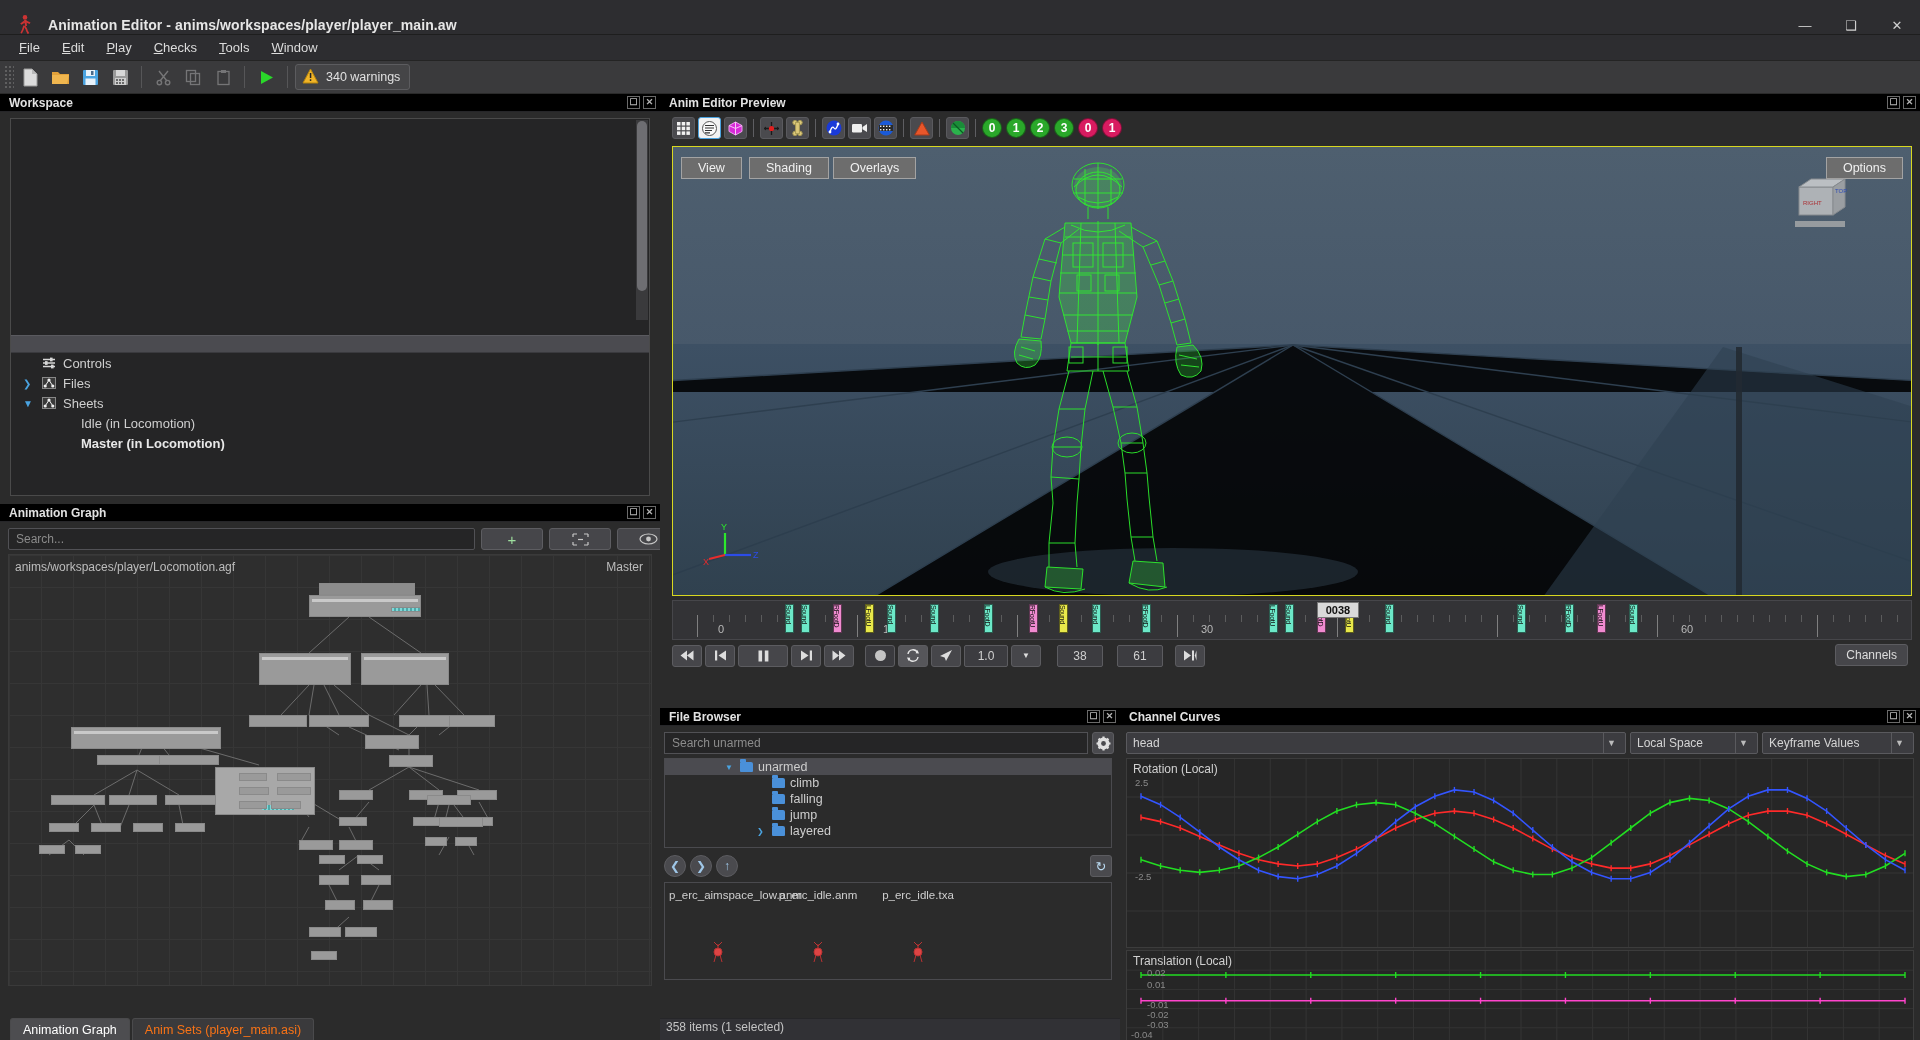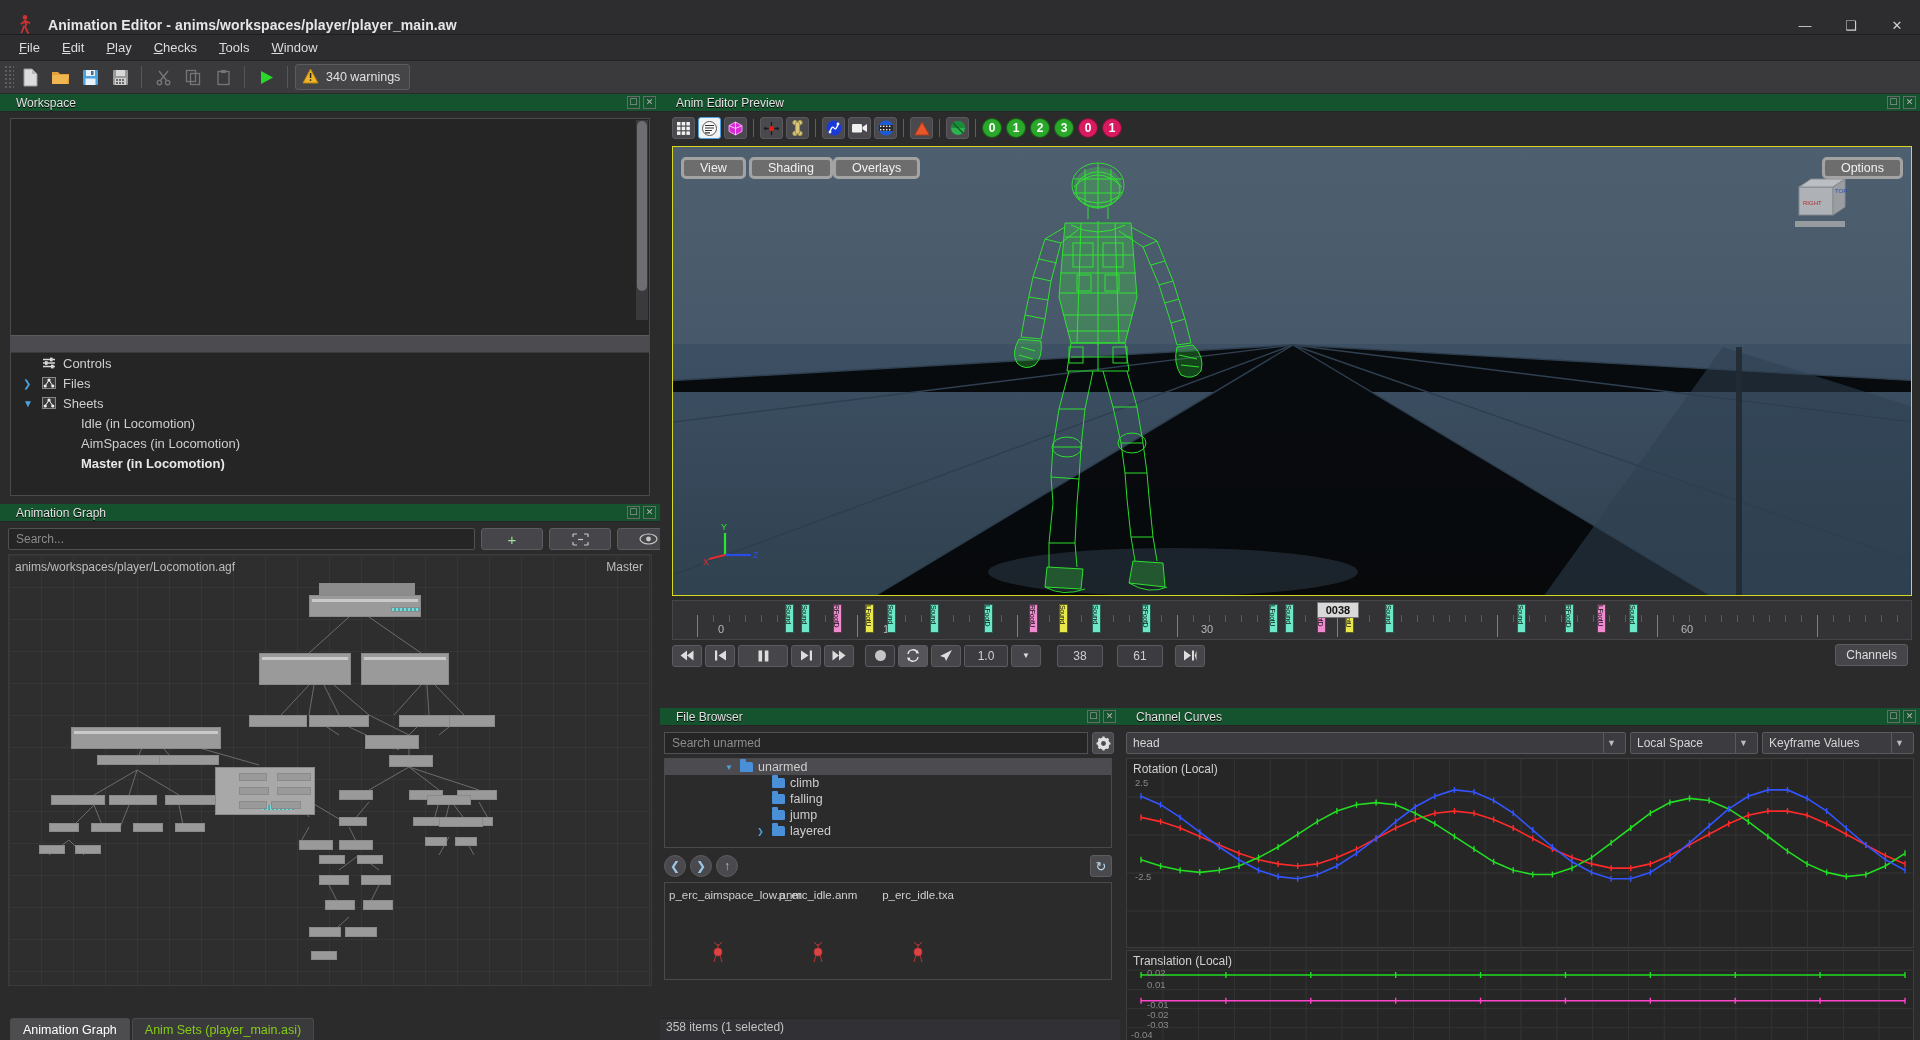--- a/index.html
+++ b/index.html
@@ -26,22 +26,22 @@
     border-bottom:1px solid #2a2a2a;}
   .grip { width:10px; height:24px; background:
      radial-gradient(circle, #6f6f6f 1px, transparent 1px) 0 0/4px 4px; opacity:.7;}
   .tbtn { width:28px; height:26px; border:1px solid transparent; border-radius:3px; display:flex;
     align-items:center; justify-content:center; }
   .tsep { width:1px; height:22px; background:#565658; margin:0 5px;}
   .warnbtn { height:26px; border:1px solid #5c5c5f; border-radius:3px; display:flex; align-items:center;
     gap:7px; padding:0 9px 0 6px; background:#454547; color:#e0e0e0; font-size:12.5px;}
 
   
-  .panel-head { height:18px; background:#14532d; display:flex; align-items:center; padding:0 4px 0 16px;
-    font-size:12px; font-weight:normal; color:#e2e2e2; border-bottom:1px solid #262629;}
+  .panel-head { height:18px; background:#000000; display:flex; align-items:center; padding:0 4px 0 9px;
+    font-size:12px; font-weight:bold; color:#e2e2e2; border-bottom:1px solid #262629;}
   .panel-head .ptitle { text-shadow:0 1px 0 #000; }
   .phbtns { margin-left:auto; display:flex; gap:3px; align-items:center;}
   .phb { width:13px; height:13px; display:flex; align-items:center; justify-content:center; color:#b6b6b6; font-size:9px;
     border:1px solid #6a6a6a; line-height:1;}
 
   .root { position:absolute; top:94px; left:0; width:1920px; height:946px; }
 
   
   .leftcol { position:absolute; left:0; top:0; width:660px; height:946px; }
   .workspace { position:absolute; left:0; top:0; width:660px; height:410px; background:#2b2b2b;}
@@ -68,40 +68,40 @@
     background-size:32px 32px; overflow:hidden; border:1px solid #3a3a3a;}
   .ag-path { position:absolute; left:6px; top:5px; font-size:12px; color:#bdbdbd;}
   .ag-master { position:absolute; right:8px; top:5px; font-size:12px; color:#bdbdbd;}
   .node { position:absolute; background:#9a9a9a; border:1px solid #8a8a8a; }
   .node.dark { background:#8c8c8c; }
   .node.sel { background:#a8a8a8; }
   .node .bar { position:absolute; left:2px; right:2px; height:3px; background:#c9c9c9; top:3px;}
   .node .tealbar { position:absolute; height:5px; background:#7fd8d8;
       background-image:repeating-linear-gradient(90deg,#7fd8d8 0 2px,#4da8a8 2px 4px); }
   .bottom-tabs { position:absolute; left:0; bottom:0; width:660px; height:26px; background:#2b2b2b; display:flex; align-items:flex-end; padding-left:10px; gap:2px;}
-  .btab { height:22px; padding:0 12px; display:flex; align-items:center; font-size:12.5px; color:#84cc16;
+  .btab { height:22px; padding:0 12px; display:flex; align-items:center; font-size:12.5px; color:#f97316;
      background:#3a3a3c; border:1px solid #4a4a4c; border-bottom:none; border-radius:3px 3px 0 0;}
   .btab.active { background:#4d4d50; color:#fff; }
 
   
   .preview { position:absolute; left:660px; top:0; width:1260px; height:614px; background:#2b2b2b;}
   .pv-toolbar { position:absolute; left:12px; top:22px; height:24px; display:flex; align-items:center; gap:3px;}
   .pbtn { width:23px; height:22px; border:1px solid #5a5a5e; border-radius:3px; background:#4a4a4e;
      display:flex; align-items:center; justify-content:center; }
   .pvsep { width:1px; height:18px; background:#5e5e62; margin:0 3px;}
   .badge { width:20px; height:20px; border-radius:50%; display:flex; align-items:center; justify-content:center;
      color:#fff; font-size:12px; font-weight:bold; border:1px solid rgba(0,0,0,.4);}
   .viewport { position:absolute; left:12px; top:52px; width:1240px; height:450px; border:1px solid #d8d820;
      overflow:hidden; background:#4a5a6a;}
   .vp-sky { position:absolute; inset:0;
      background:linear-gradient(#4e5f6f 0%, #47586a 45%, #3f5264 46%, #3a4d60 100%); }
   .vp-floor { position:absolute; left:-10%; top:44%; width:120%; height:56%;
      background:linear-gradient(#3d5064, #30414f);}
-  .vp-btn { position:absolute; top:10px; height:22px; padding:0 16px; background:#6d6d6d; border:3px solid #a3a3a3;
-     border-radius:5px; color:#f0f0f0; font-size:12.5px; display:flex; align-items:center; justify-content:center;}
+  .vp-btn { position:absolute; top:10px; height:22px; padding:0 16px; background:#6d6d6d; border:1px solid #a3a3a3;
+     border-radius:0; color:#f0f0f0; font-size:12.5px; display:flex; align-items:center; justify-content:center;}
   .vp-axis { position:absolute; left:30px; bottom:26px; width:60px; height:50px;}
   .gizmo { position:absolute; right:44px; top:28px; width:90px; height:70px; opacity:.75;}
 
   .timeline { position:absolute; left:12px; top:506px; width:1240px; height:40px; background:#333336; border:1px solid #46464a;}
   .tick { position:absolute; top:14px; width:1px; background:#8d8d8d;}
   .tnum { position:absolute; top:22px; font-size:11px; color:#b9b9b9; transform:translateX(-50%);}
   .marker { position:absolute; top:3px; width:9px; height:29px; border:1px solid rgba(0,0,0,.6);
      writing-mode:vertical-rl; font-size:7px; line-height:9px; color:#111; overflow:hidden; letter-spacing:-.3px;}
   .playhead { position:absolute; top:1px; width:42px; height:16px; background:#d9d9d9; border:1px solid #777;
      color:#111; font-size:11px; display:flex; align-items:center; justify-content:center; font-weight:bold;}
@@ -326,23 +326,20 @@
                   </g>
                   <g stroke="#f0f0f0" stroke-width="1">
                     <path d="M7 3 L3.2 9 M7 3 L10.8 9"></path>
                   </g>
                 </svg>
               </span>
               <span>Sheets</span>
             </div>
             <div class="tree-row sub">
               <span>Idle (in Locomotion)</span>
-            </div>
-            <div class="tree-row sub">
-              <span>AimSpaces (in Locomotion)</span>
             </div>
             <div class="tree-row sub bold">
               <span>Master (in Locomotion)</span>
             </div>
           </div>
       </div>
     </div>
 
     <div class="animgraph">
       <div class="panel-head">

